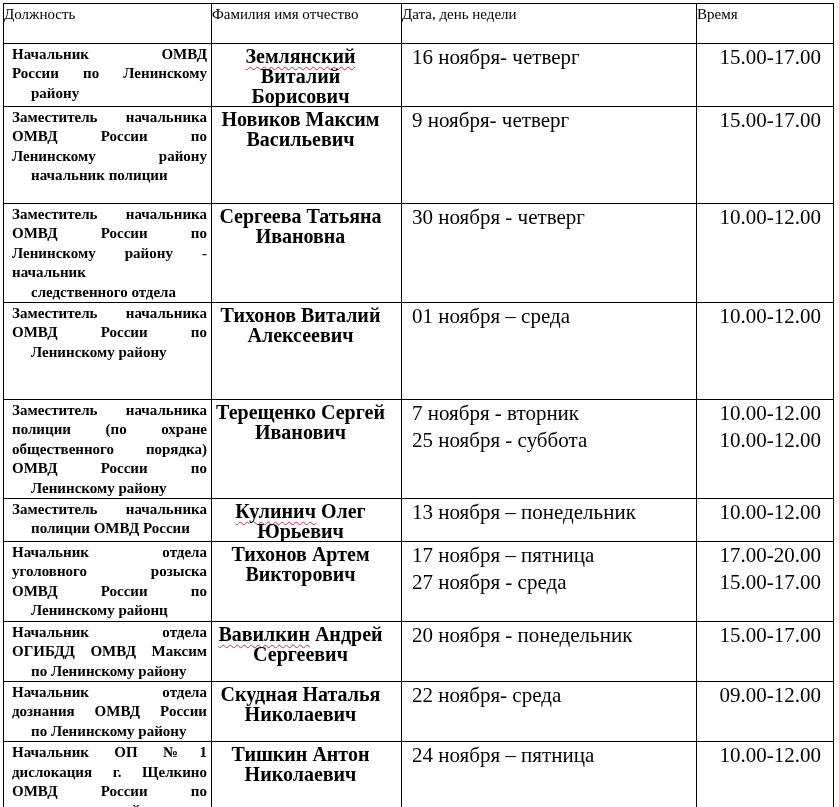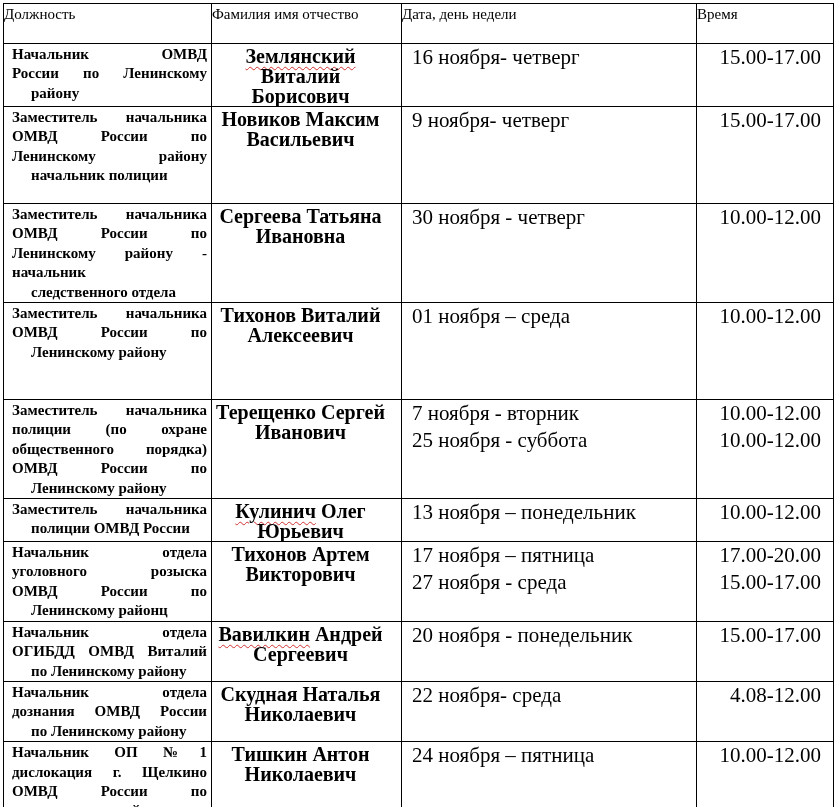--- a/index.html
+++ b/index.html
@@ -182,21 +182,21 @@
           <span class="entry">27 ноября - среда</span>
         </td>
         <td class="time">
           <span class="entry">17.00-20.00</span>
           <span class="entry">15.00-17.00</span>
         </td>
       </tr>
       <tr style="height: 59px;">
         <td class="pos">
           <span class="line">Начальник отдела</span>
-          <span class="line">ОГИБДД ОМВД Виталий</span>
+          <span class="line">ОГИБДД ОМВД Максим</span>
           <span class="line last">по Ленинскому району</span>
         </td>
         <td class="name"><span class="spell">Вавилкин</span> <span>Андрей Сергеевич</span></td>
         <td class="date">
           <span class="entry">20 ноября - понедельник</span>
         </td>
         <td class="time">
           <span class="entry">15.00-17.00</span>
         </td>
       </tr>
@@ -204,21 +204,21 @@
         <td class="pos">
           <span class="line">Начальник отдела</span>
           <span class="line">дознания ОМВД России</span>
           <span class="line last">по Ленинскому району</span>
         </td>
         <td class="name"><span>Скудная</span> <span>Наталья Николаевич</span></td>
         <td class="date">
           <span class="entry">22 ноября- среда</span>
         </td>
         <td class="time">
-          <span class="entry">4.08-12.00</span>
+          <span class="entry">09.00-12.00</span>
         </td>
       </tr>
       <tr style="height: 76px;">
         <td class="pos">
           <span class="line">Начальник ОП №1</span>
           <span class="line">дислокация г. Щелкино</span>
           <span class="line">ОМВД России по</span>
           <span class="line last">ленинскому району</span>
         </td>
         <td class="name"><span>Тишкин</span> <span>Антон Николаевич</span></td>

